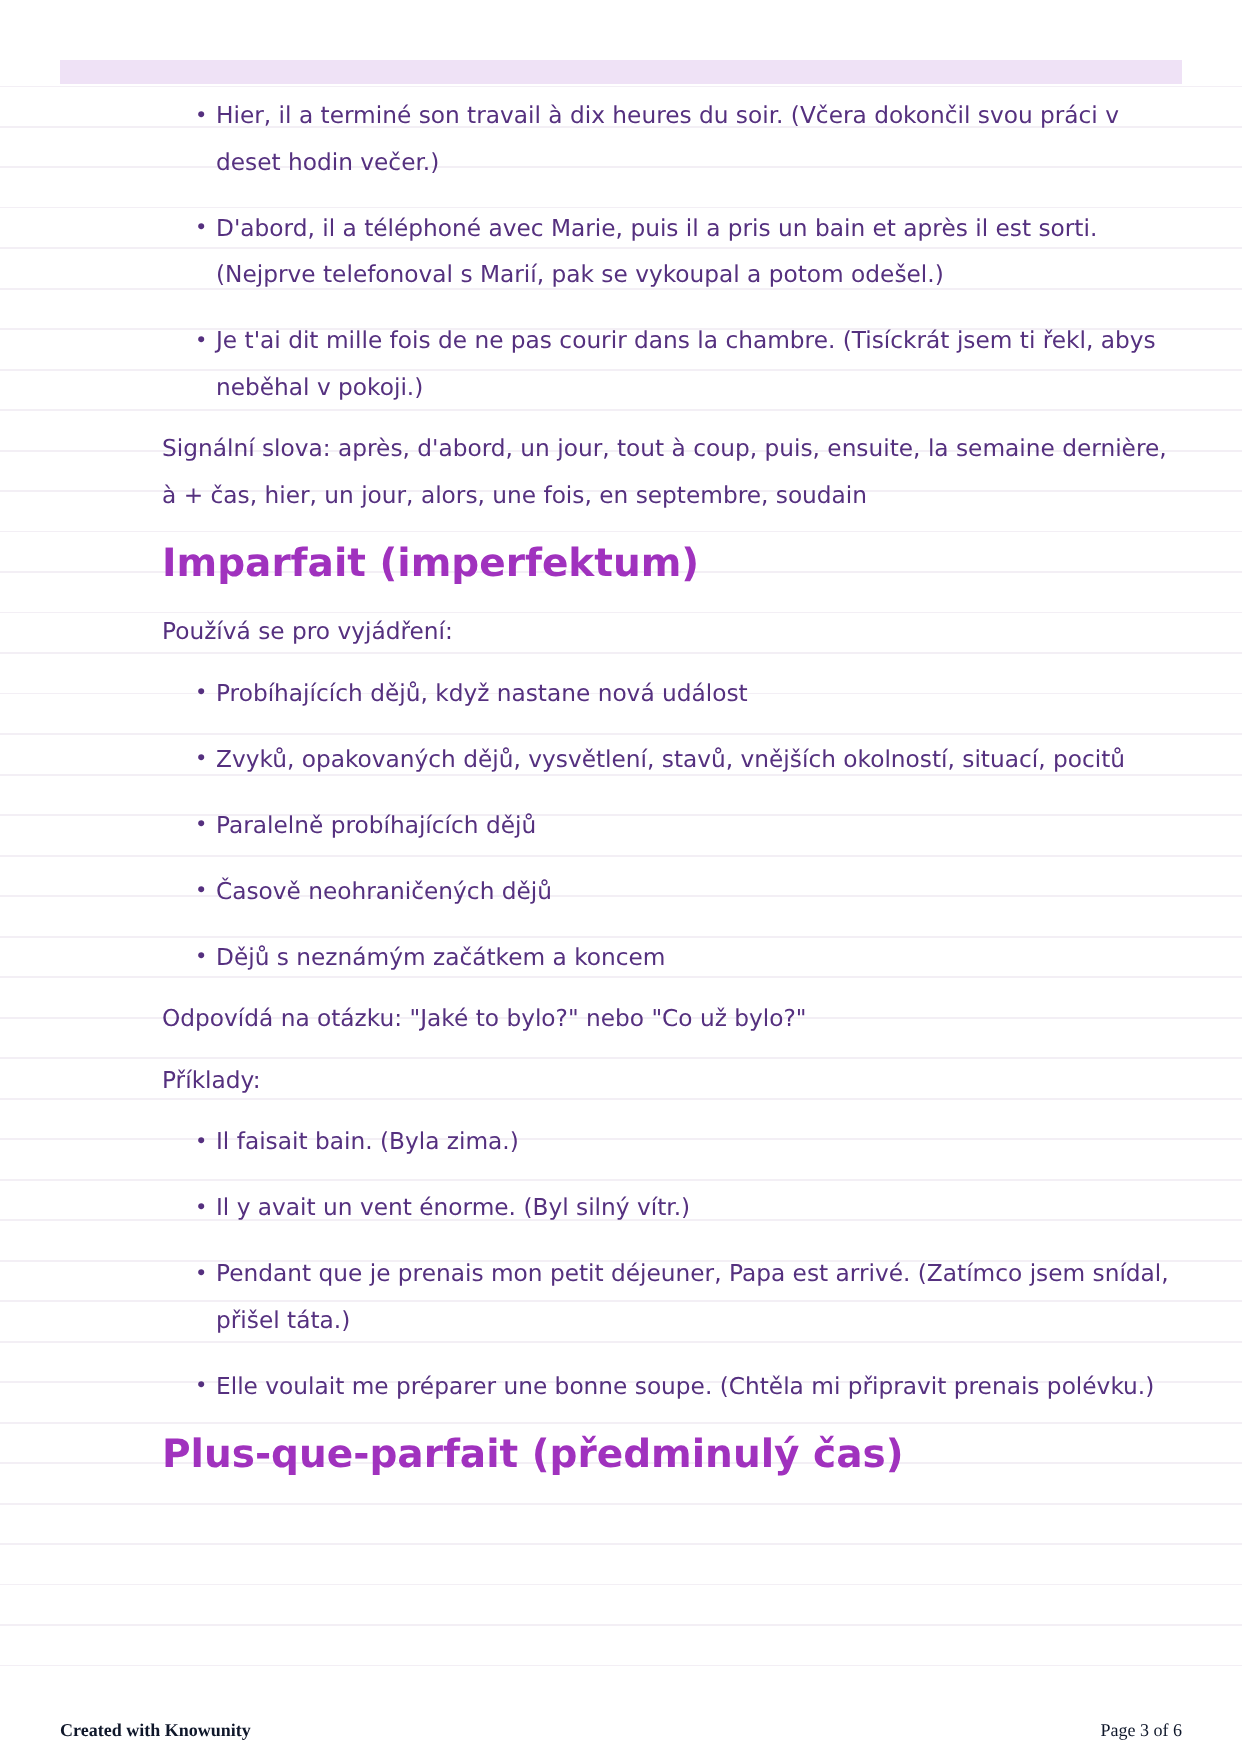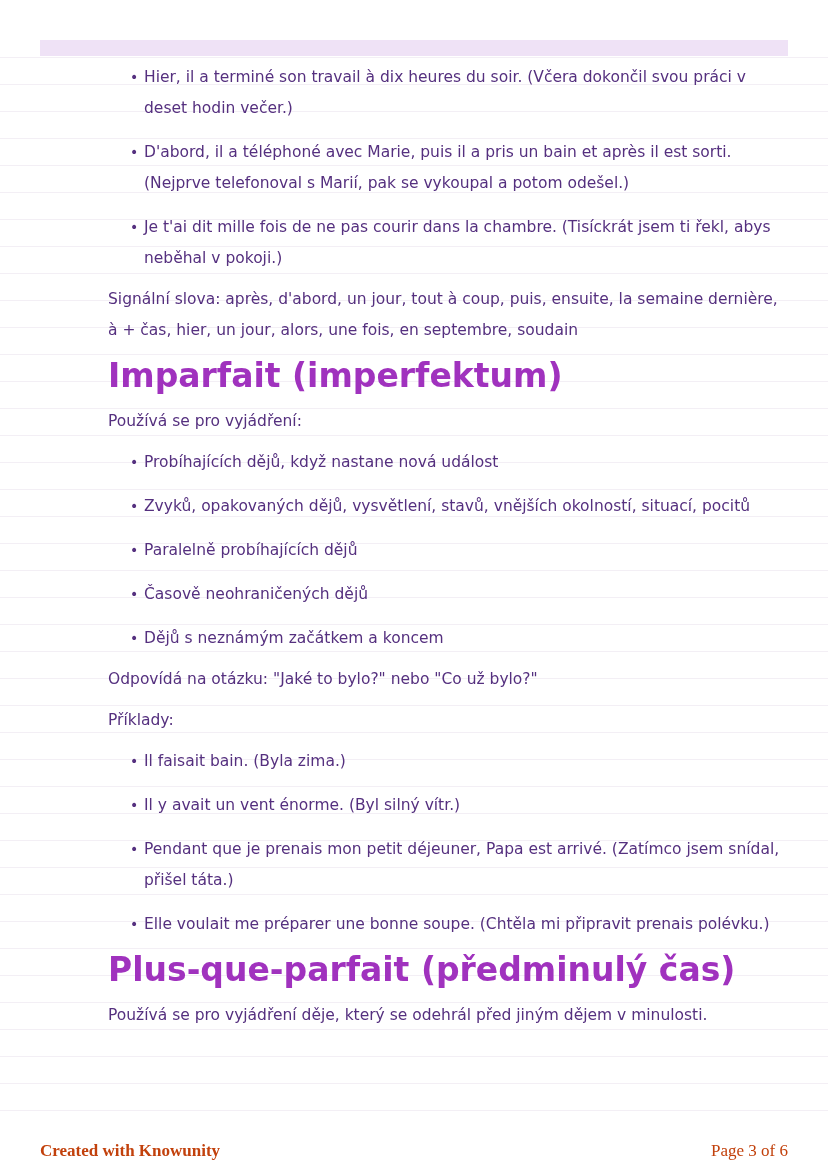--- a/index.html
+++ b/index.html
@@ -47,35 +47,35 @@
   }
   .bullet-list li:last-child { margin-bottom: 0; }
   .bullet-list li::before {
     content: "\2022";
     position: absolute;
     left: -14px;
     font-size: 14px;
   }
   .content p { margin: 10px 0; }
   h2.section-heading {
-    font-size: 33px;
+    font-size: 26px;
     line-height: 40px;
     font-weight: 700;
     color: #a032be;
     margin: 2px 0 8px 0;
   }
   .footer {
     position: absolute;
     left: 40px; right: 40px; bottom: 10px;
     display: flex;
     justify-content: space-between;
     align-items: baseline;
     font-family: "Liberation Serif", "DejaVu Serif", serif;
-    font-size: 17px;
-    color: #c2410c;
+    font-size: 12px;
+    color: #0f172a;
   }
   .footer .brand { font-weight: 700; }
 </style>
 </head>
 <body>
 
 <div class="page">
   <div class="ruling"></div>
   <div class="highlight-bar"></div>
 
@@ -108,21 +108,20 @@
     <ul class="bullet-list">
       <li>Il faisait bain. (Byla zima.)</li>
       <li>Il y avait un vent énorme. (Byl silný vítr.)</li>
       <li>Pendant que je prenais mon petit déjeuner, Papa est arrivé. (Zatímco jsem snídal, přišel táta.)</li>
       <li>Elle voulait me préparer une bonne soupe. (Chtěla mi připravit prenais polévku.)</li>
     </ul>
 
 
     <h2 class="section-heading">Plus-que-parfait (předminulý čas)</h2>
 
-    <p>Používá se pro vyjádření děje, který se odehrál před jiným dějem v minulosti.</p>
 
   </main>
 
   <footer class="footer">
     <span class="brand">Created with Knowunity</span>
     <span class="page-number">Page 3 of 6</span>
   </footer>
 </div>
 
 </body></html>

